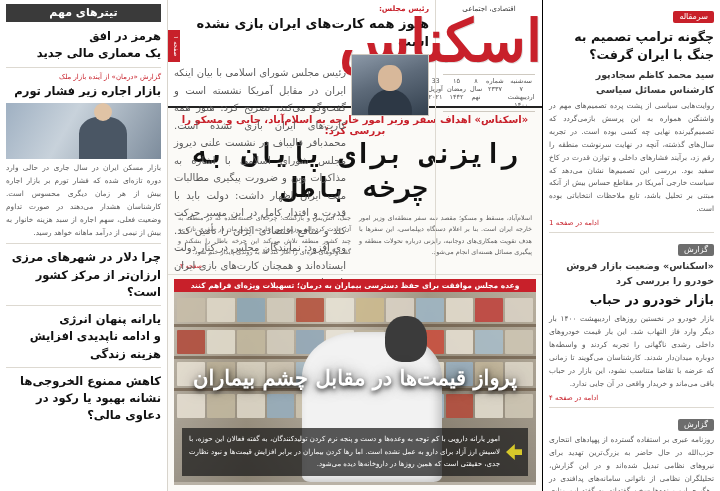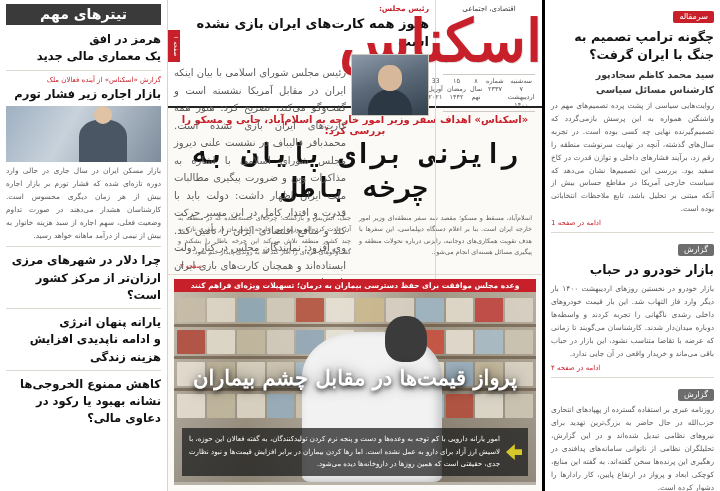--- a/index.html
+++ b/index.html
@@ -16,21 +16,21 @@
     background: #f3f1ec;
     display: flex;
     flex-direction: row;
   }
 
   
   .right-rail {
     width: 178px;
     flex: 0 0 178px;
     background: #ffffff;
-    border-left: 3px solid #000000;
+    border-left: 1px solid #000000;
     padding: 4px 6px 4px 6px;
     display: flex;
     flex-direction: column;
     gap: 4px;
   }
   .rail-block {
     border-bottom: 1px solid #ddd9d1;
     padding-bottom: 5px;
   }
   .kicker {
@@ -330,21 +330,21 @@
     background: #ffffff;
     border-right: 1px solid #d8d4cc;
     padding: 4px 6px;
     display: flex;
     flex-direction: column;
     gap: 3px;
   }
   .rail-head {
     background: #3a3a3a;
     color: #fff;
-    font-size: 14px;
+    font-size: 11px;
     font-weight: bold;
     text-align: center;
     padding: 2px 0 3px 0;
     margin-bottom: 3px;
   }
   .lr-item {
     border-bottom: 1px solid #ddd9d1;
     padding-bottom: 4px;
     margin-bottom: 2px;
   }
@@ -412,20 +412,21 @@
       <span class="kicker">سرمقاله</span>
       <div class="rail-title">چگونه ترامپ تصمیم به جنگ با ایران گرفت؟</div>
       <div class="rail-sub" style="white-space:pre-line">سید محمد کاظم سجادپور
 کارشناس مسائل سیاسی</div>
       <p class="rail-body">روایت‌هایی سیاسی از پشت پرده تصمیم‌های مهم در واشنگتن همواره به این پرسش بازمی‌گردد که تصمیم‌گیرنده نهایی چه کسی بوده است. در تجربه سال‌های گذشته، آنچه در نهایت سرنوشت منطقه را رقم زد، برآیند فشارهای داخلی و توازن قدرت در کاخ سفید بود. بررسی این تصمیم‌ها نشان می‌دهد که سیاست خارجی آمریکا در مقاطع حساس بیش از آنکه مبتنی بر تحلیل باشد، تابع ملاحظات انتخاباتی بوده است.</p>
       <div class="more">ادامه در صفحه 1</div>
     </div>
 
     <div class="rail-block">
       <span class="kicker gray">گزارش</span>
+      <div class="rail-sub">«اسکناس» وضعیت بازار فروش خودرو را بررسی کرد</div>
       <div class="rail-title">بازار خودرو در حباب</div>
       <p class="rail-body">بازار خودرو در نخستین روزهای اردیبهشت ۱۴۰۰ بار دیگر وارد فاز التهاب شد. این بار قیمت خودروهای داخلی رشدی ناگهانی را تجربه کردند و واسطه‌ها دوباره میدان‌دار شدند. کارشناسان می‌گویند تا زمانی که عرضه با تقاضا متناسب نشود، این بازار در حباب باقی می‌ماند و خریدار واقعی در آن جایی ندارد.</p>
       <div class="more">ادامه در صفحه ۴</div>
     </div>
 
     <div class="rail-block" style="border-bottom:none">
       <span class="kicker gray">گزارش</span>
       <p class="rail-body">روزنامه عبری بر استفاده گسترده از پهپادهای انتحاری حزب‌الله در حال حاضر به بزرگ‌ترین تهدید برای نیروهای نظامی تبدیل شده‌اند و در این گزارش، تحلیلگران نظامی از ناتوانی سامانه‌های پدافندی در رهگیری این پرنده‌ها سخن گفته‌اند. به گفته این منابع، کوچکی ابعاد و پرواز در ارتفاع پایین، کار رادارها را دشوار کرده است.</p>
       
     </div>
@@ -549,21 +550,21 @@
 
   <aside class="left-rail">
     <div class="rail-head">تیترهای مهم</div>
 
     <div class="lr-item">
       <div class="lr-title" style="white-space:pre-line">هرمز در افق
 یک معماری مالی جدید</div>
     </div>
 
     <div class="lr-item">
-      <div class="lr-kicker">گزارش «اسکناس» از آینده فعالان ملک</div>
+      <div class="lr-kicker">گزارش «درمان» از آینده بازار ملک</div>
       <div class="lr-title">بازار اجاره زیر فشار تورم</div>
       <div class="lr-photo">
           <span class="fig"></span>
         </div>
       <p class="rail-body">بازار مسکن ایران در سال جاری در حالی وارد دوره تازه‌ای شده که فشار تورم بر بازار اجاره بیش از هر زمان دیگری محسوس است. کارشناسان هشدار می‌دهند در صورت تداوم وضعیت فعلی، سهم اجاره از سبد هزینه خانوار به بیش از نیمی از درآمد ماهانه خواهد رسید.</p>
     </div>
 
     <div class="lr-item">
       <div class="lr-title">چرا دلار در شهرهای مرزی ارزان‌تر از مرکز کشور است؟</div>
     </div>

